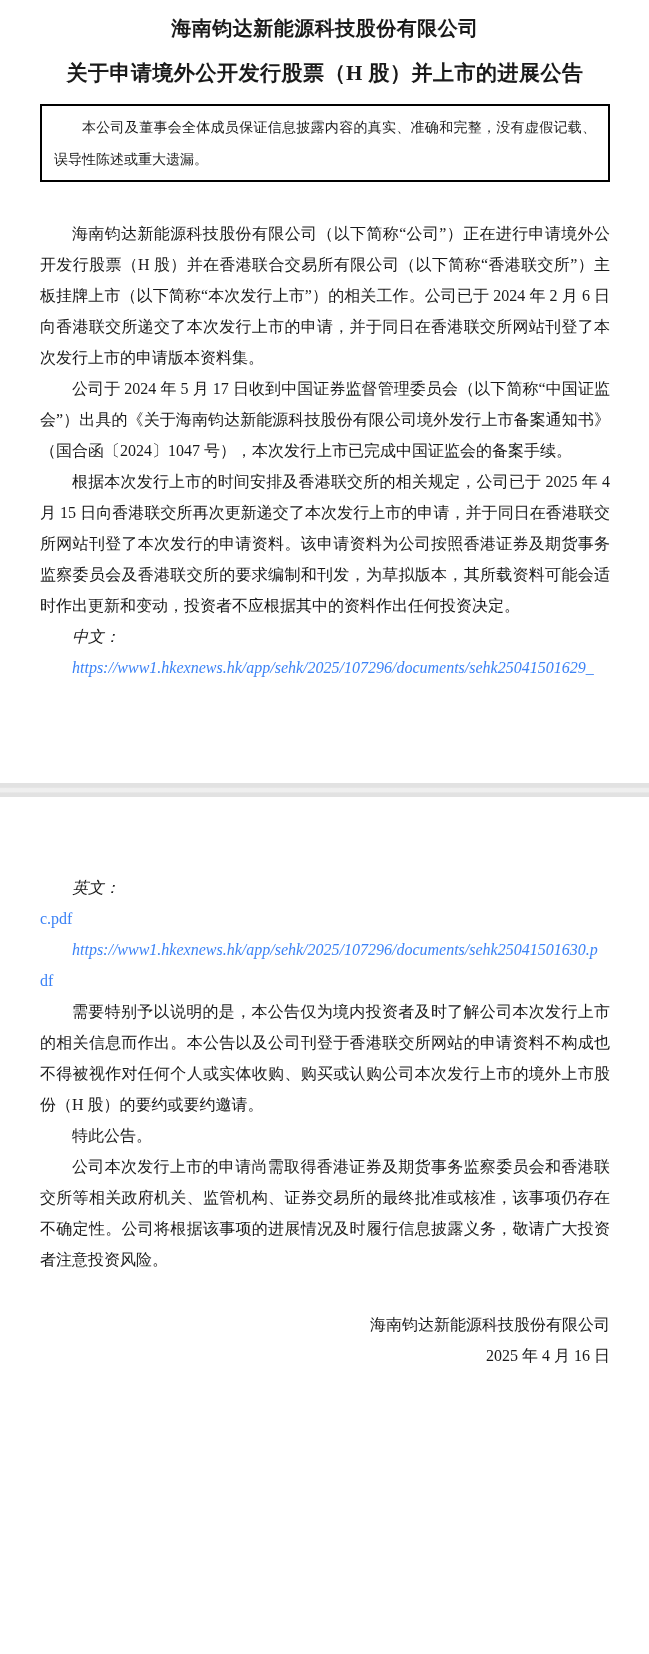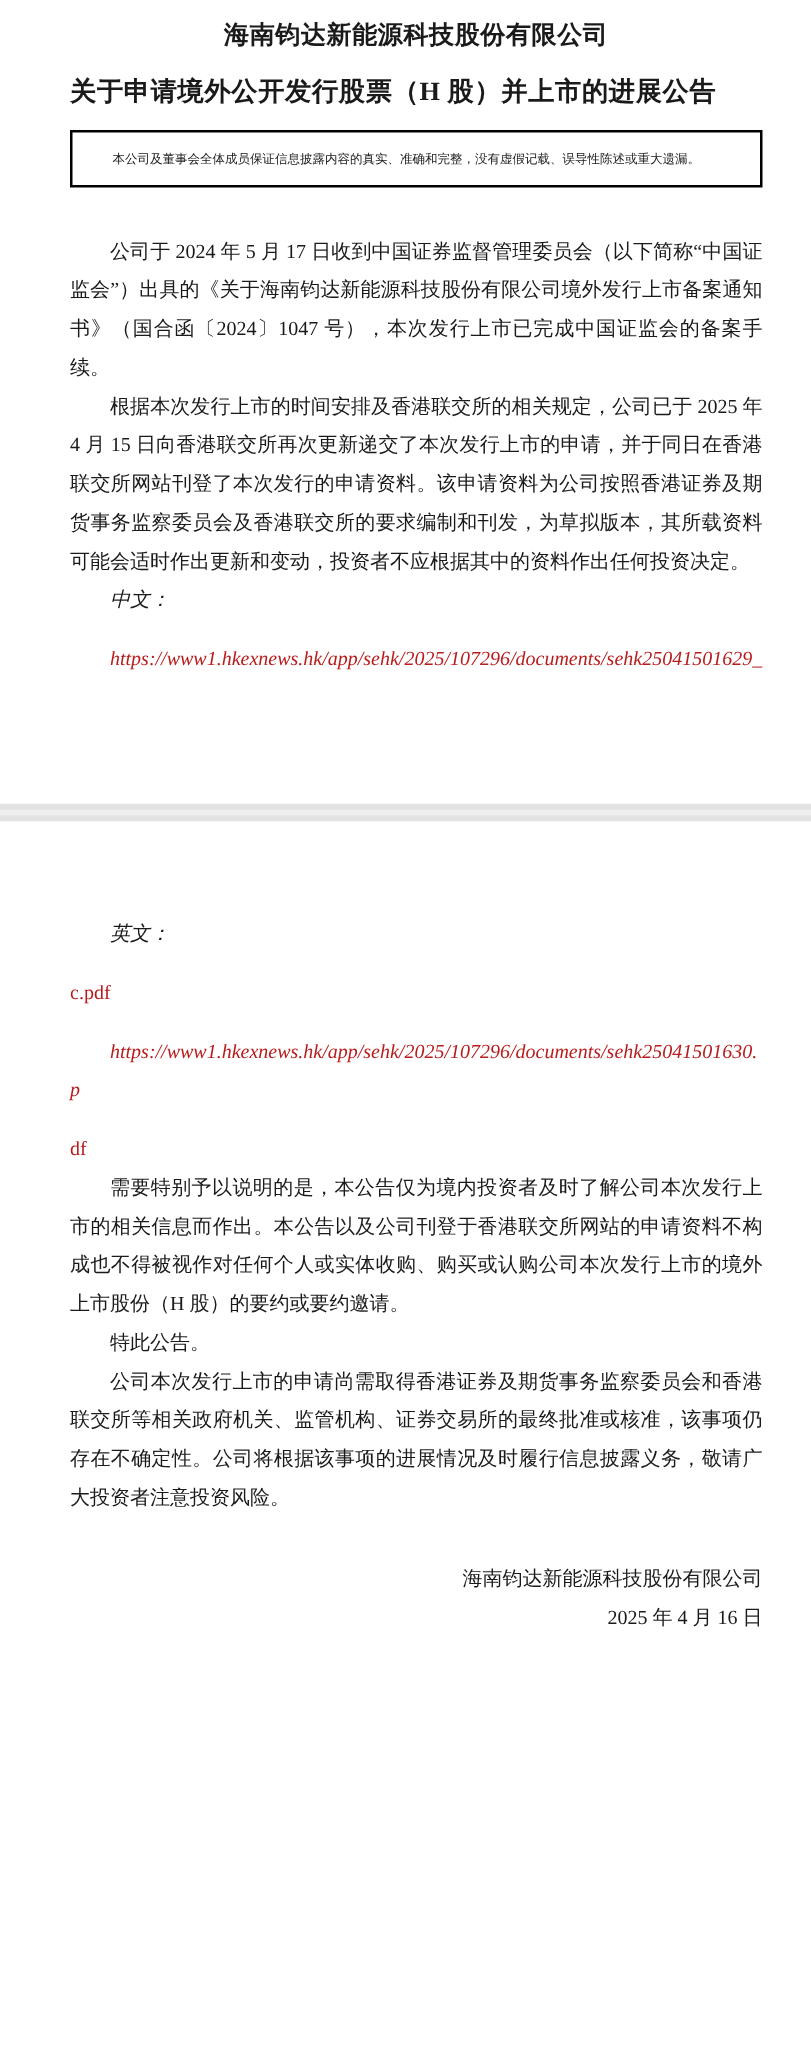--- a/index.html
+++ b/index.html
@@ -12,45 +12,46 @@
     height: 1654px;
     overflow: hidden;
   }
   .page {
     font-family: "Liberation Serif", "DejaVu Serif", serif;
     color: #1a1a1a;
     font-size: 16px;
     width: 649px;
   }
   .content {
-    padding: 0 39px 0 56px;
+    padding: 0 39px 0 40px;
   }
   .doc-title {
     font-size: 20px;
     font-weight: bold;
     text-align: center;
     margin: 14px 0 0 0;
     line-height: 28px;
     letter-spacing: 0.5px;
   }
   .doc-subtitle {
     font-size: 21px;
     font-weight: bold;
+    text-align: center;
     margin: 16px 0 0 0;
     line-height: 30px;
     letter-spacing: 0.5px;
   }
   .disclaimer-box {
     border: 2px solid #000000;
     margin-top: 16px;
     padding: 6px 12px 4px 12px;
   }
   .disclaimer-box p {
     margin: 0;
-    font-size: 10px;
+    font-size: 14px;
     line-height: 32px;
     text-indent: 2em;
     text-align: justify;
   }
   .body-text {
     margin-top: 36px;
   }
   .para {
     margin: 0;
     line-height: 31px;
@@ -60,23 +61,22 @@
   .line {
     margin: 0;
     line-height: 31px;
   }
   .indent {
     text-indent: 2em;
     font-style: italic;
   }
   .url {
     word-break: break-all;
-    color: #b91c1c;
+    color: #3b82f6;
     text-decoration: none;
-    margin-top: 16px;
   }
   .page-divider {
     margin-top: 100px;
     height: 14px;
     width: 649px;
     background: linear-gradient(to bottom, #e2e2e2 0%, #e2e2e2 30%, #efefef 40%, #efefef 62%, #e2e2e2 72%, #e2e2e2 100%);
   }
   .page2 {
     padding-top: 75px;
   }
@@ -96,20 +96,21 @@
 
   <div class="content">
     <h1 class="doc-title">海南钧达新能源科技股份有限公司</h1>
     <h2 class="doc-subtitle">关于申请境外公开发行股票（H 股）并上市的进展公告</h2>
 
     <div class="disclaimer-box">
       <p>本公司及董事会全体成员保证信息披露内容的真实、准确和完整，没有虚假记载、误导性陈述或重大遗漏。</p>
     </div>
 
     <div class="body-text">
+      <p class="para">海南钧达新能源科技股份有限公司（以下简称“公司”）正在进行申请境外公开发行股票（H 股）并在香港联合交易所有限公司（以下简称“香港联交所”）主板挂牌上市（以下简称“本次发行上市”）的相关工作。公司已于 2024 年 2 月 6 日向香港联交所递交了本次发行上市的申请，并于同日在香港联交所网站刊登了本次发行上市的申请版本资料集。</p>
       <p class="para">公司于 2024 年 5 月 17 日收到中国证券监督管理委员会（以下简称“中国证监会”）出具的《关于海南钧达新能源科技股份有限公司境外发行上市备案通知书》（国合函〔2024〕1047 号），本次发行上市已完成中国证监会的备案手续。</p>
       <p class="para">根据本次发行上市的时间安排及香港联交所的相关规定，公司已于 2025 年 4 月 15 日向香港联交所再次更新递交了本次发行上市的申请，并于同日在香港联交所网站刊登了本次发行的申请资料。该申请资料为公司按照香港证券及期货事务监察委员会及香港联交所的要求编制和刊发，为草拟版本，其所载资料可能会适时作出更新和变动，投资者不应根据其中的资料作出任何投资决定。</p>
       <p class="line indent">中文：</p>
       <p class="line indent url">https://www1.hkexnews.hk/app/sehk/2025/107296/documents/sehk25041501629_</p>
     </div>
   </div>
 
   <div class="page-divider"></div>
 
   <div class="content page2">

